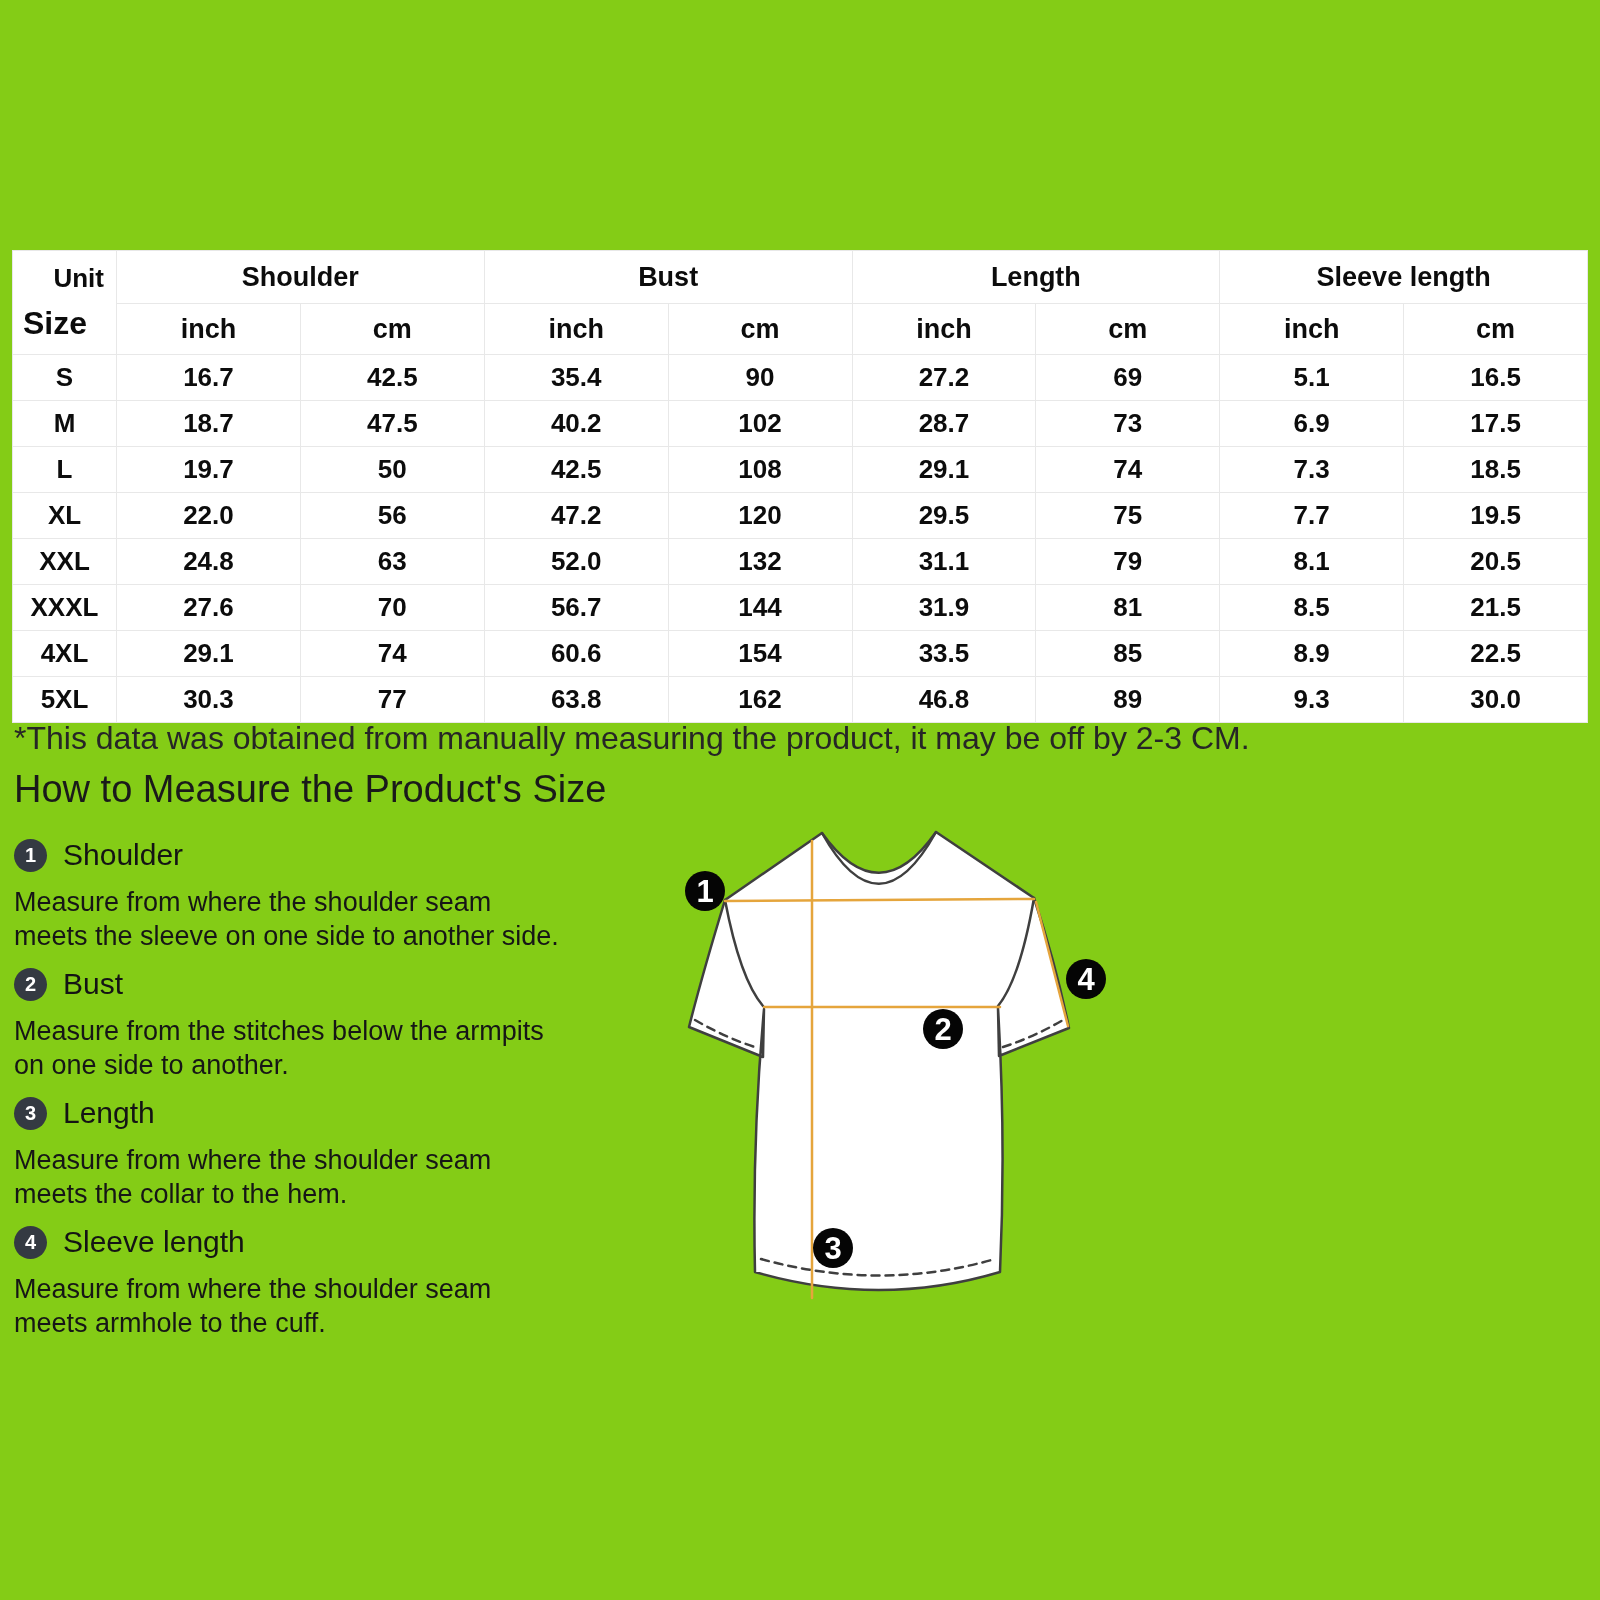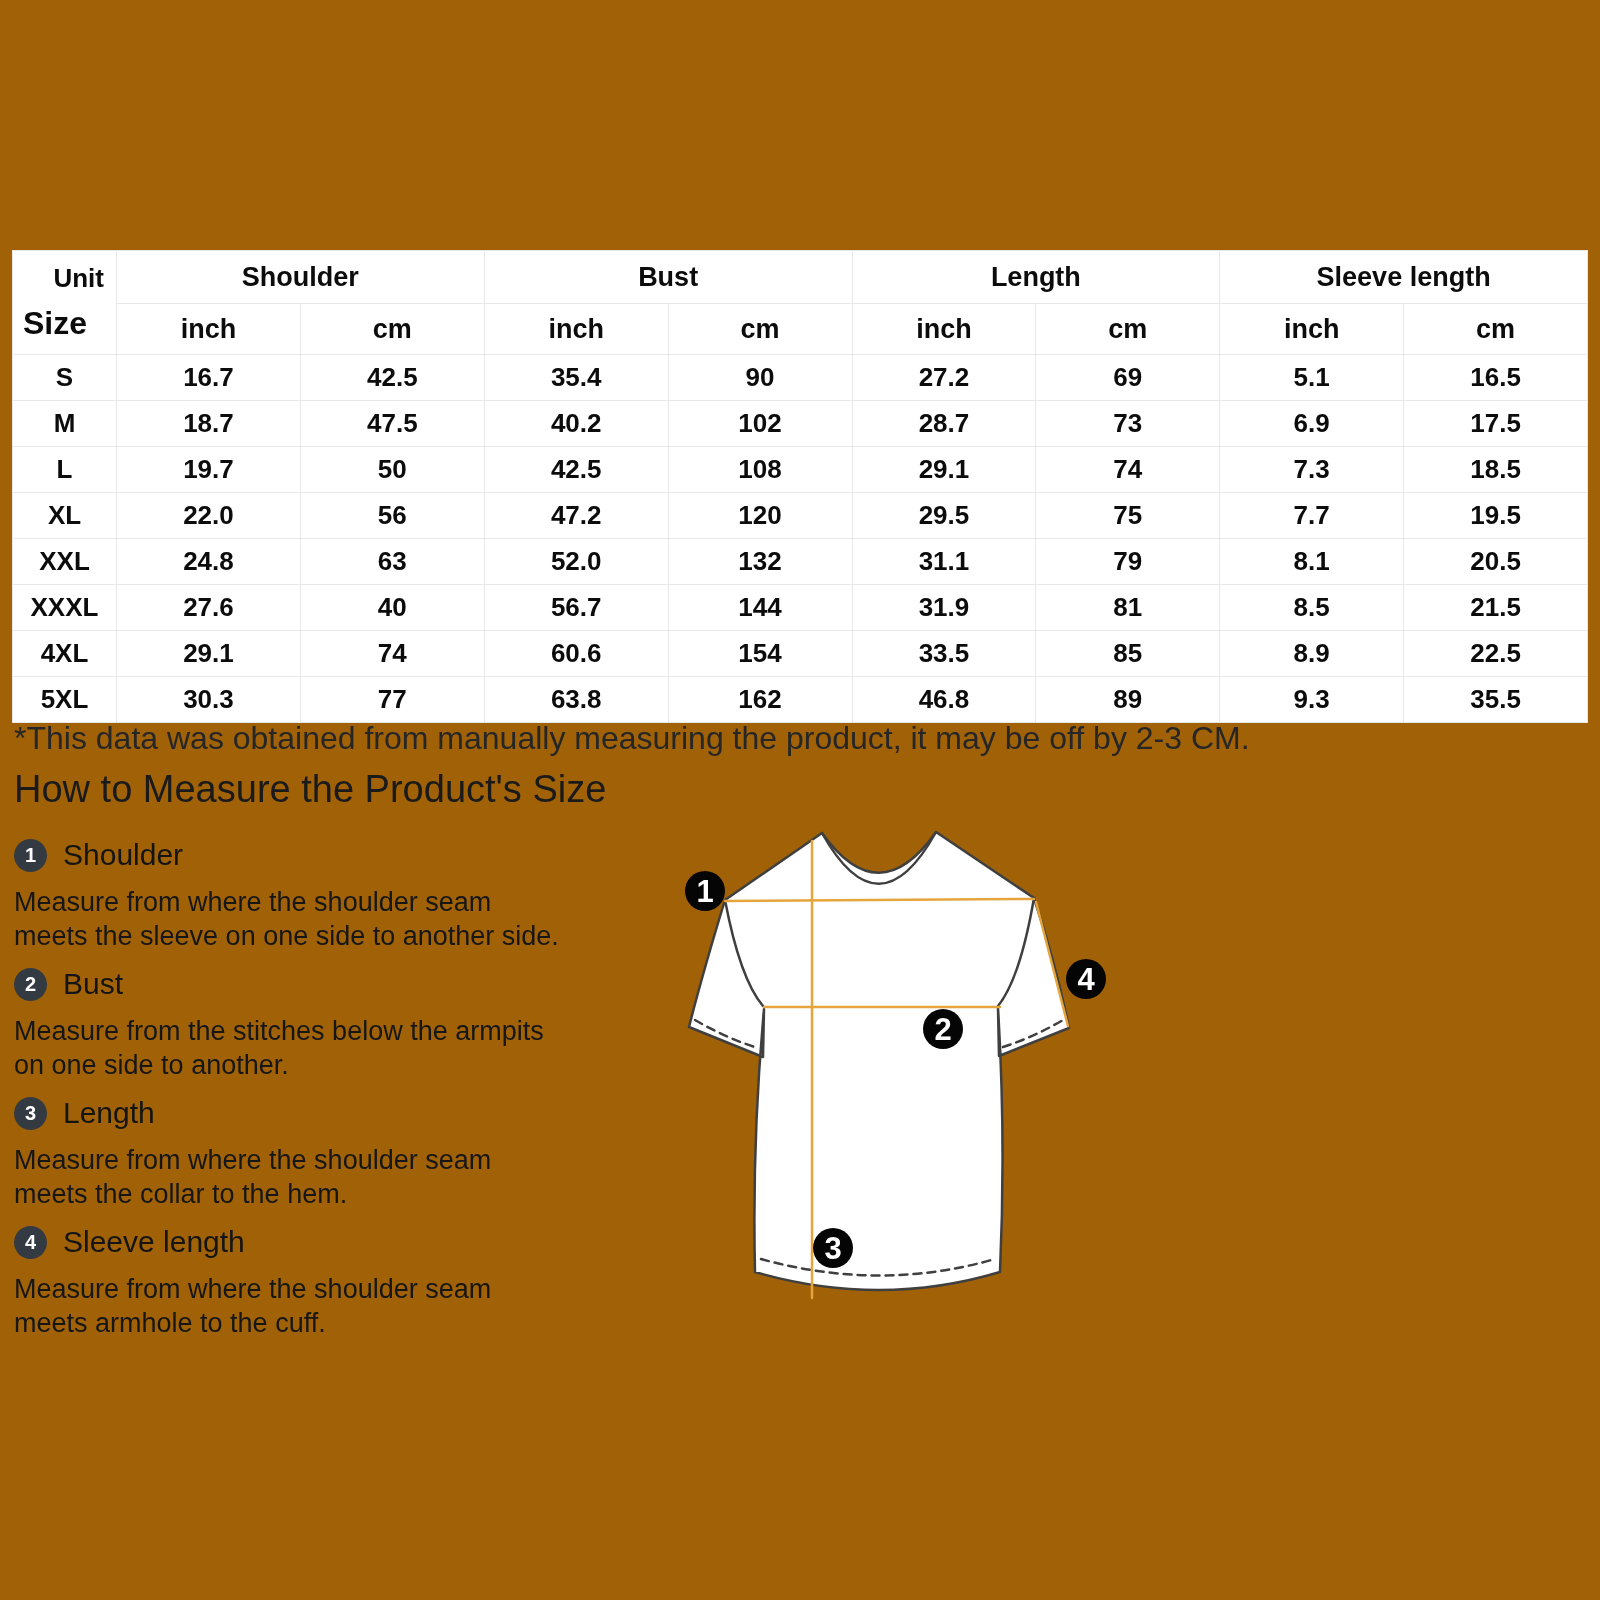--- a/index.html
+++ b/index.html
@@ -1,17 +1,17 @@
 <!DOCTYPE html>
 <html><head>
 <meta charset="utf-8">
 <style>
   html,body { margin:0; padding:0; background:#fff; }
   .page {
-    position:relative; width:1600px; height:1600px; background:#a16207;
+    position:relative; width:1600px; height:1600px; background:#84cc16;
     font-family:"Liberation Sans", sans-serif; color:#111; overflow:hidden;
   }
 
   
   table.size-table {
     position:absolute; left:12px; top:250px; width:1576px;
     border-collapse:collapse; table-layout:fixed;
   }
   table.size-table col.c-first { width:104px; }
   table.size-table th, table.size-table td {
@@ -151,21 +151,21 @@
           <td>52.0</td>
           <td>132</td>
           <td>31.1</td>
           <td>79</td>
           <td>8.1</td>
           <td>20.5</td>
         </tr>
         <tr>
           <th>XXXL</th>
           <td>27.6</td>
-          <td>40</td>
+          <td>70</td>
           <td>56.7</td>
           <td>144</td>
           <td>31.9</td>
           <td>81</td>
           <td>8.5</td>
           <td>21.5</td>
         </tr>
         <tr>
           <th>4XL</th>
           <td>29.1</td>
@@ -179,21 +179,21 @@
         </tr>
         <tr>
           <th>5XL</th>
           <td>30.3</td>
           <td>77</td>
           <td>63.8</td>
           <td>162</td>
           <td>46.8</td>
           <td>89</td>
           <td>9.3</td>
-          <td>35.5</td>
+          <td>30.0</td>
         </tr>
       </tbody>
   </table>
 
   <p class="footnote">*This data was obtained from manually measuring the product, it may be off by 2-3 CM.</p>
 
   <h2 class="howto-heading">How to Measure the Product's Size</h2>
 
   <div class="steps">
     <div class="step">

